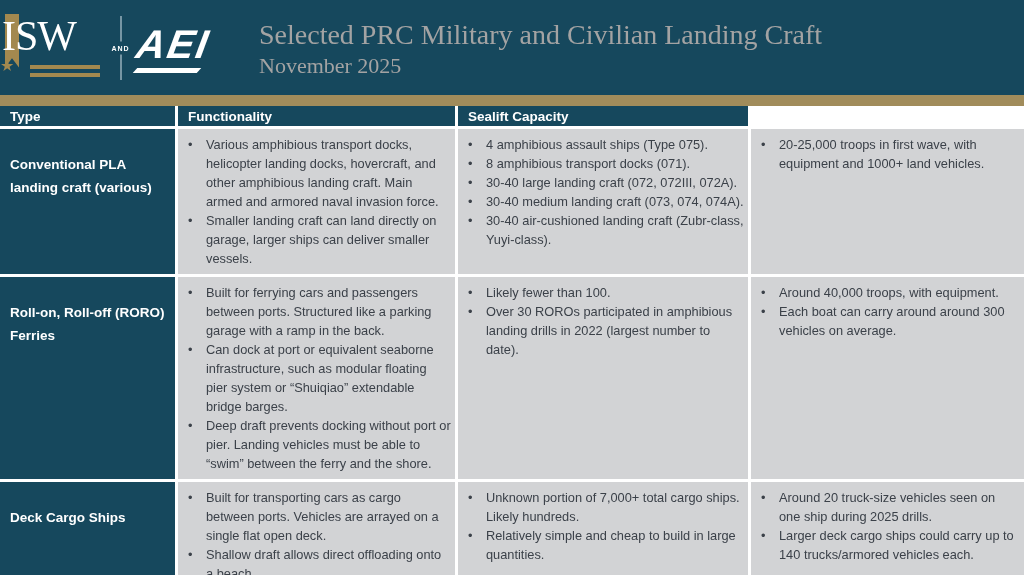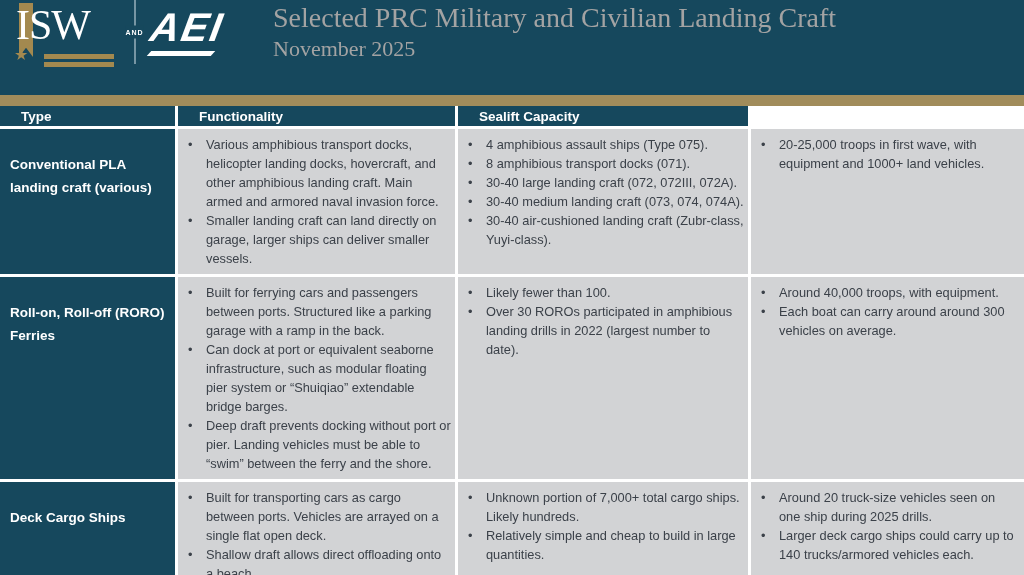--- a/index.html
+++ b/index.html
@@ -11,21 +11,21 @@
     overflow: hidden;
     background: #ffffff;
     font-family: "Liberation Sans", sans-serif;
   }
 
   
   .banner {
     height: 95px;
     background: #16485D;
     display: flex;
-    padding-left: 14px;
+    align-items: center;
   }
   .isw-logo { position: relative; width: 104px; height: 74px; flex: none; }
   .isw-ribbon {
     position: absolute; left: 5px; top: 3px;
     width: 14px; height: 54px;
     background: #A3894F;
     clip-path: polygon(0 0, 100% 0, 100% 100%, 50% 83%, 0 100%);
   }
   .isw-text {
     position: absolute; left: 2px; top: 0;
@@ -84,21 +84,21 @@
     column-gap: 3px;
     margin-bottom: 3px;
   }
   .t-row:last-child { margin-bottom: 0; }
   .t-head { min-height: 20px; }
   .head-cell {
     background: #16485D;
     color: #ffffff;
     font-weight: 700; font-size: 13.5px;
     display: flex; align-items: center;
-    padding: 1px 21px;
+    padding: 1px 10px;
   }
   .type-cell {
     background: #16485D;
     color: #ffffff;
     font-weight: 700; font-size: 13.5px; line-height: 23px;
     padding: 24px 10px;
   }
   .data-cell { background: #D2D3D5; padding: 6px 4px 6px 10px; }
   .bullet-item { display: flex; }
   .bullet-glyph {

